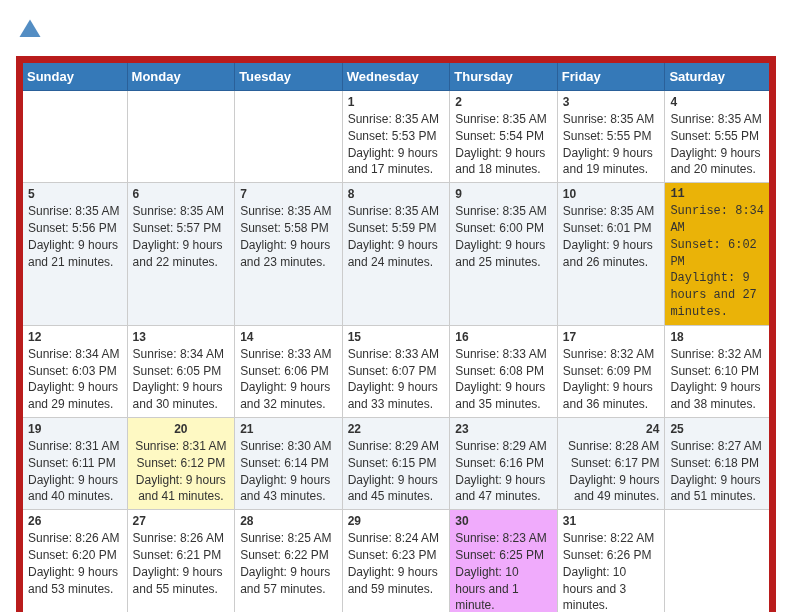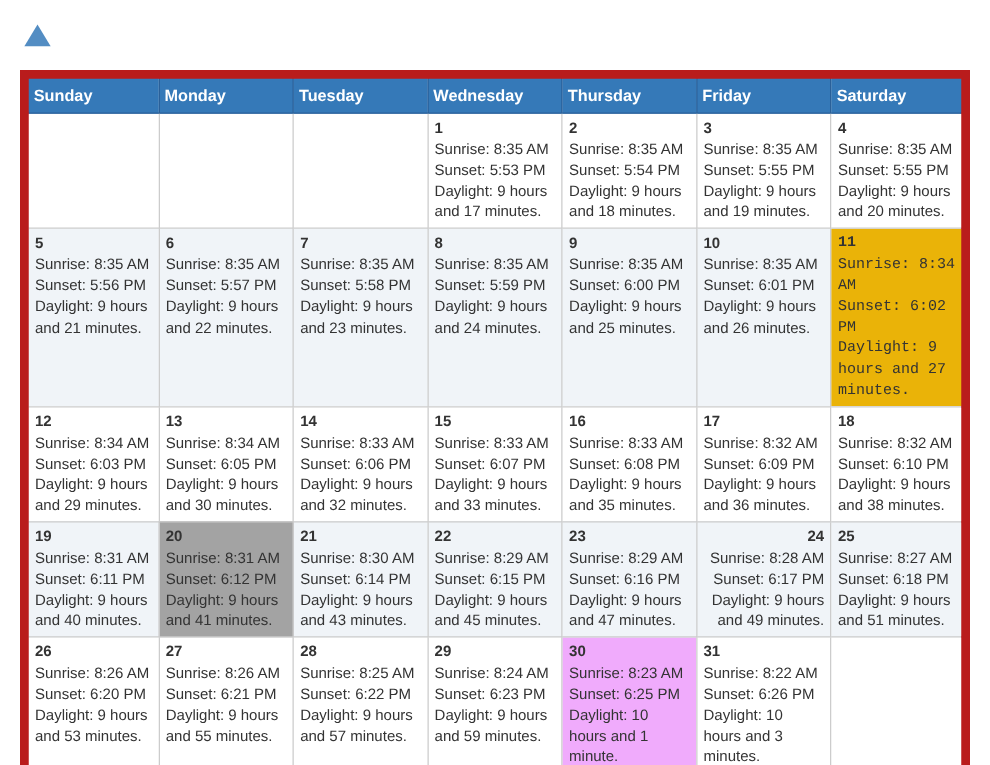--- a/index.html
+++ b/index.html
@@ -233,21 +233,21 @@
 Daylight: 9 hours and 38 minutes.</div>
         </td>
       </tr>
       <tr>
         <td style="background-color: rgb(240, 244, 248);">
           <div class="day-number">19</div>
           <div class="day-info" style="white-space: pre-line;">Sunrise: 8:31 AM
 Sunset: 6:11 PM
 Daylight: 9 hours and 40 minutes.</div>
         </td>
-        <td style="background-color: #a3a3a3;">
+        <td style="background-color: #fef9c3; text-align: center;">
           <div class="day-number">20</div>
           <div class="day-info" style="white-space: pre-line;">Sunrise: 8:31 AM
 Sunset: 6:12 PM
 Daylight: 9 hours and 41 minutes.</div>
         </td>
         <td style="background-color: rgb(240, 244, 248);">
           <div class="day-number">21</div>
           <div class="day-info" style="white-space: pre-line;">Sunrise: 8:30 AM
 Sunset: 6:14 PM
 Daylight: 9 hours and 43 minutes.</div>

